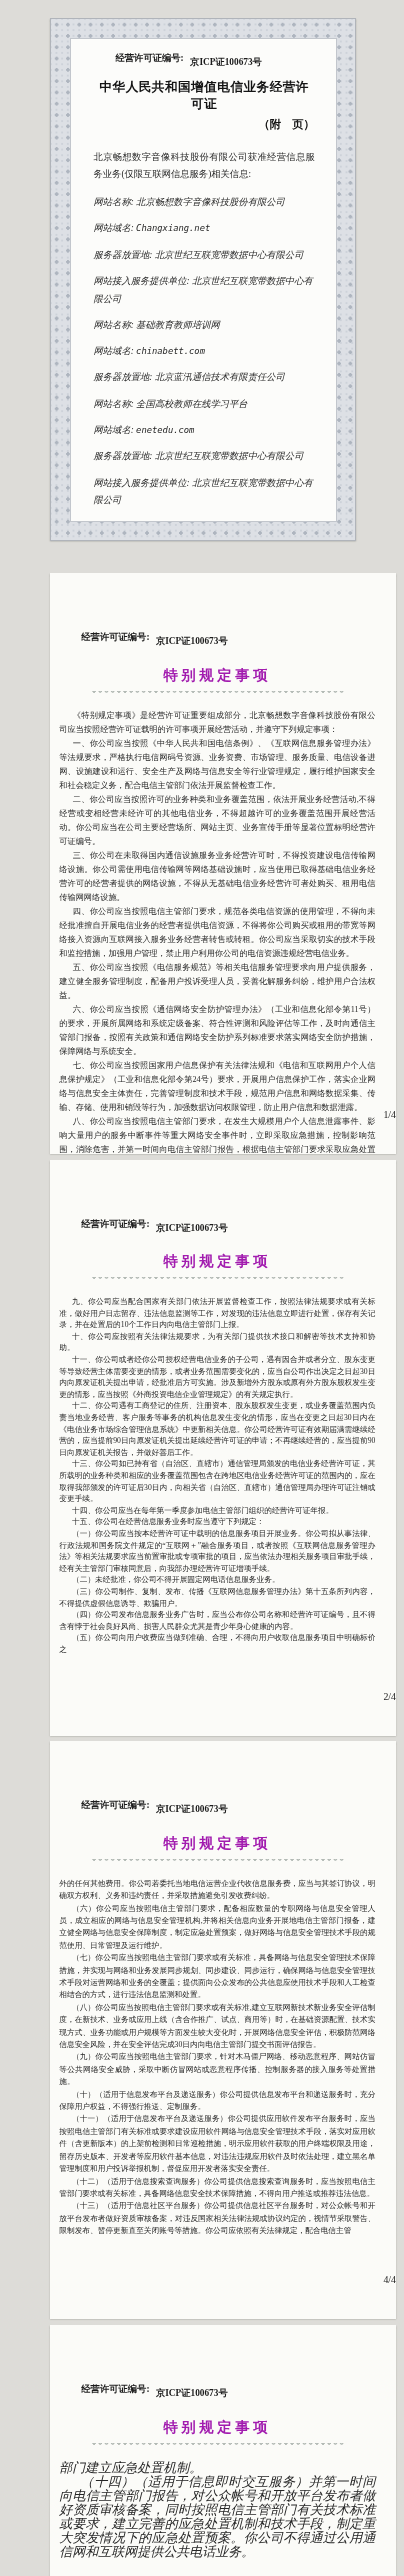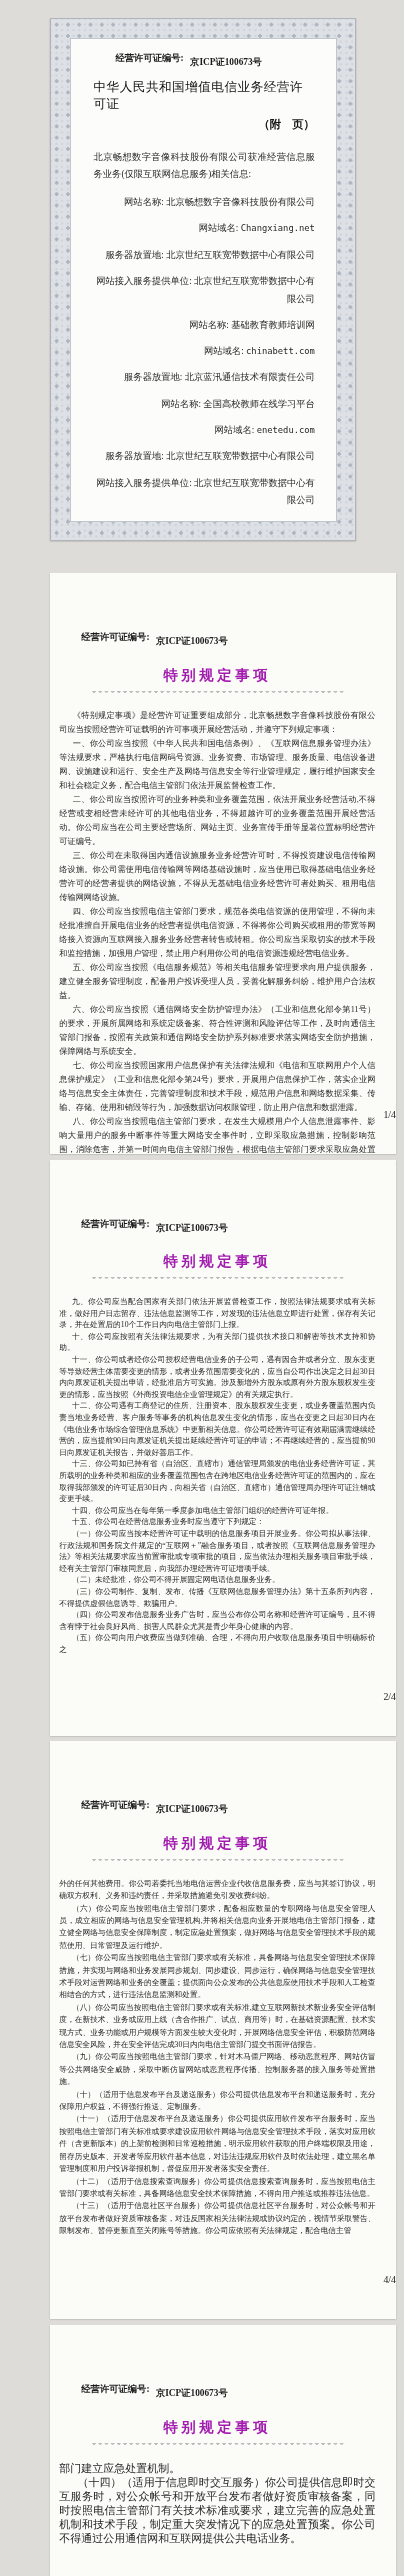--- a/index.html
+++ b/index.html
@@ -12,25 +12,25 @@
     background-color:#e2e5ea;
     background-image:
       radial-gradient(circle,#aeb5bf 22%,rgba(0,0,0,0) 23%),
       radial-gradient(circle,#cdd2d9 30%,rgba(0,0,0,0) 31%),
       linear-gradient(#dde0e5,#dde0e5);
     background-size:11.3px 11.3px,5.7px 5.7px,auto;
     background-position:0 0,2.6px 2.6px,0 0;}
   .cert-inner{height:100%;box-sizing:border-box;background:#fcfcfa;padding:13.4px 20.6px 9.3px 23px;border:0.5px solid #c2c6cc;}
   .page-header{font-size:9.3px;font-weight:600;color:#1c1c1c;margin-left:22px;}
   .hdr-value{margin-left:4.1px;display:inline-block;transform:translateY(3.6px);font-weight:600;}
-  .cert-title{font-size:12.6px;text-align:left;margin:14.4px 0 4.1px;font-weight:400;letter-spacing:0.5px;color:#141414;}
+  .cert-title{font-size:12.6px;text-align:center;margin:14.4px 0 4.1px;font-weight:700;letter-spacing:0.5px;color:#141414;}
   .cert-subtitle{font-size:11.3px;text-align:right;font-weight:700;margin:0 0 16.5px;color:#141414;}
   .cert-intro{font-size:9.3px;line-height:17.5px;margin:0 0 10.3px;text-align:justify;}
   .cert-entries{}
-  .cert-entry{font-size:9.3px;line-height:17.5px;margin:0 0 8.8px;text-align:right;}
+  .cert-entry{font-size:9.3px;line-height:17.5px;margin:0 0 8.8px;text-align:left;font-style:italic;}
   .entry-label{}
   .entry-value{}
   .entry-value.latin{font-family:"DejaVu Sans Mono","Liberation Mono",monospace;font-size:8.8px;}
 
   
   .prov-page{width:346px;margin-left:50px;margin-bottom:5.7px;position:relative;box-sizing:border-box;
     padding:58px 20.6px 0 9.3px;background:#fbfbf8;overflow:hidden;
     box-shadow:0 0.5px 1.5px rgba(90,90,85,.45);}
   .prov-page:nth-child(1){height:581px;}
   .prov-page:nth-child(2){height:576px;}
@@ -39,21 +39,21 @@
   .prov-title{font-size:14.4px;font-weight:700;text-align:center;letter-spacing:3.6px;margin:21.6px 0 6.2px;color:#a21caf;}
   .zigzag{height:3.1px;width:80%;margin:1px auto 15.5px;
     background:
       linear-gradient(135deg,#9aa39e 25%,rgba(0,0,0,0) 25%) -3.1px 0,
       linear-gradient(225deg,#9aa39e 25%,rgba(0,0,0,0) 25%) -3.1px 0;
     background-size:6.2px 3.1px;background-repeat:repeat-x;opacity:.75;}
   .prov-body{text-align:justify;}
   .prov-page:nth-child(1) .prov-body{font-size:8.2px;line-height:14px;}
   .prov-page:nth-child(2) .prov-body{font-size:7.7px;line-height:11.6px;}
   .prov-page:nth-child(3) .prov-body{font-size:7.7px;line-height:12.4px;}
-  .prov-page:nth-child(4) .prov-body{font-size:11px;line-height:14px;}
+  .prov-page:nth-child(4) .prov-body{font-size:13px;line-height:14px;font-style:italic;}
   .para{margin:0;text-indent:1.65em;}
   .para.no-indent{text-indent:0;}
   .page-number{position:absolute;bottom:34px;left:0;right:0;text-align:right;font-size:9.8px;color:#222;}
 </style>
 </head>
 <body>
 
 <div class="canvas">
 
   <div class="cert-page">
@@ -149,20 +149,20 @@
   </div>
       <div class="prov-page">
     <div class="page-header">
       <span class="hdr-label">经营许可证编号:</span>
       <span class="hdr-value">京ICP证100673号</span>
     </div>
     <h2 class="prov-title">特别规定事项</h2>
     <div class="zigzag"></div>
     <div class="prov-body">
           <p class="para no-indent">部门建立应急处置机制。</p>
-          <p class="para">（十四）（适用于信息即时交互服务）你公司提供信息即时交互服务时，对公众帐号和开放平台发布者做好资质审核备案，同时按照电信主管部门有关技术标准或要求，建立完善的应急处置机制和技术手段，制定重大突发情况下的应急处置预案。你公司不得通过公用通信网和互联网提供公共电话业务。</p>
+          <p class="para">（十四）（适用于信息即时交互服务）并第一时间向电信主管部门报告，对公众帐号和开放平台发布者做好资质审核备案，同时按照电信主管部门有关技术标准或要求，建立完善的应急处置机制和技术手段，制定重大突发情况下的应急处置预案。你公司不得通过公用通信网和互联网提供公共电话业务。</p>
         </div>
 
   </div>
     </div>
 
 </div>
 
 
 </body></html>

